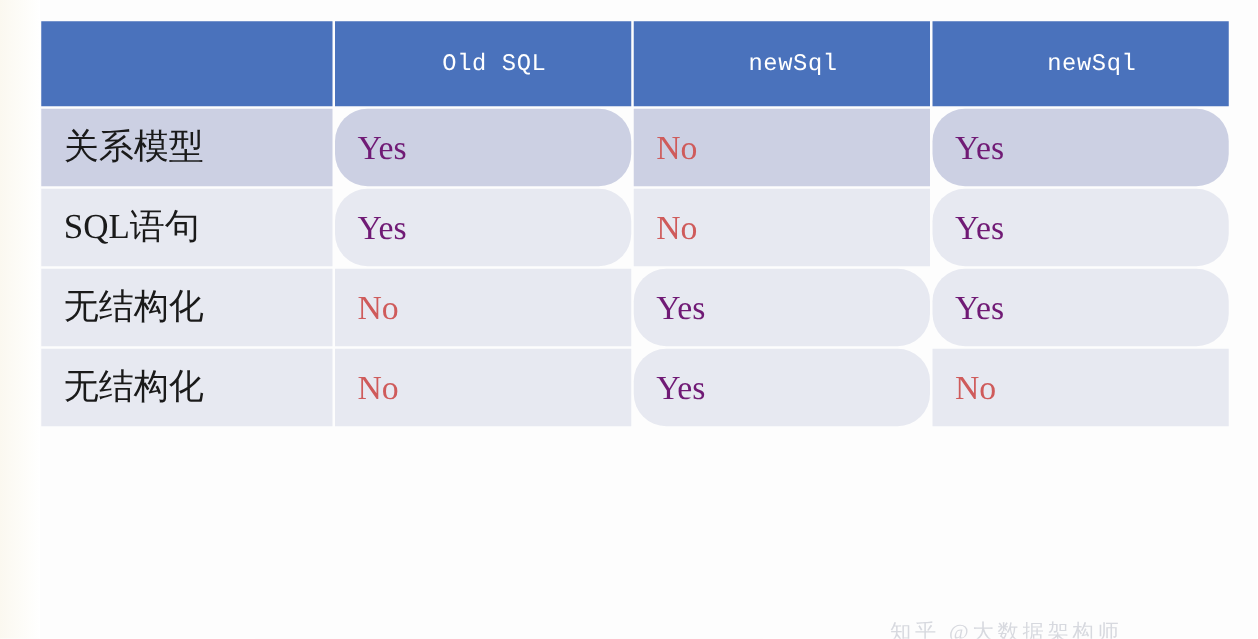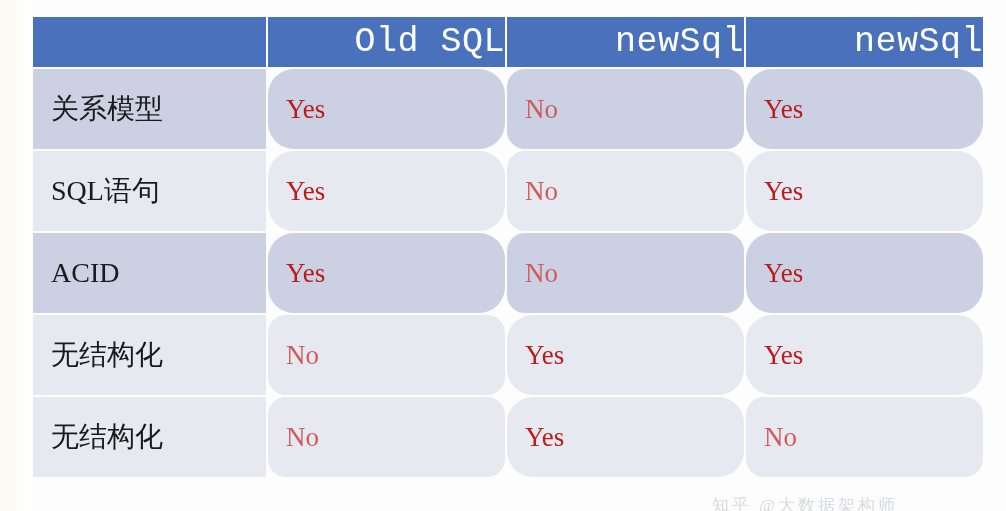--- a/index.html
+++ b/index.html
@@ -29,54 +29,54 @@
     border-collapse:separate;
     border-spacing:2px 2px;
     table-layout:fixed;
   }
 
   .cmp-table col.c-label { width:233px; }
   .cmp-table col.c-data  { width:237px; }
 
   thead th {
     background:#4a72bc;
-    height:50px;
+    height:68px;
     color:#ffffff;
     font-family:"Liberation Mono","DejaVu Sans Mono",monospace;
-    font-size:35px;
+    font-size:19px;
     font-weight:normal;
-    text-align:right;
+    text-align:center;
     padding:0 0 0 18px;
     letter-spacing:0.5px;
     vertical-align:middle;
   }
   thead th.corner { padding:0; }
 
   tbody td {
-    height:80px;
+    height:62px;
     vertical-align:middle;
     padding:0 0 0 18px;
     font-size:27px;
     line-height:1;
   }
 
   tbody tr.band-dark  td { background:#ccd0e3; }
   tbody tr.band-light td { background:#e7e9f1;margin-top:33px; }
 
   td.label {
     color:#1a1a1a;
     font-family:"Liberation Serif","DejaVu Serif",serif;
     font-size:28px;
   }
   td.val {
     font-family:"Liberation Serif","DejaVu Serif",serif;
     font-size:27px;
   }
-  td.val.yes { color:#b91c1c;border-radius:26px; }
-  td.val.no  { color:#cf5b5b;border-radius:18px; }
+  td.val.yes { color:#701a75;border-radius:26px; }
+  td.val.no  { color:#cf5b5b; }
 
   .watermark {
     position:absolute;
     left:712px; top:494px;
     width:300px;
     font-family:"Liberation Serif","DejaVu Serif",serif;
     font-size:17px;
     color:#b9bcc7;
     opacity:0.55;
     white-space:nowrap;
@@ -113,26 +113,20 @@
         <td class="val yes">Yes</td>
         <td class="val no">No</td>
         <td class="val yes">Yes</td>
       </tr>
       <tr class="band-light">
         <td class="label">SQL语句</td>
         <td class="val yes">Yes</td>
         <td class="val no">No</td>
         <td class="val yes">Yes</td>
       </tr>
-      <tr class="band-dark">
-        <td class="label">ACID</td>
-        <td class="val yes">Yes</td>
-        <td class="val no">No</td>
-        <td class="val yes">Yes</td>
-      </tr>
       <tr class="band-light">
         <td class="label">无结构化</td>
         <td class="val no">No</td>
         <td class="val yes">Yes</td>
         <td class="val yes">Yes</td>
       </tr>
       <tr class="band-light">
         <td class="label">无结构化</td>
         <td class="val no">No</td>
         <td class="val yes">Yes</td>

